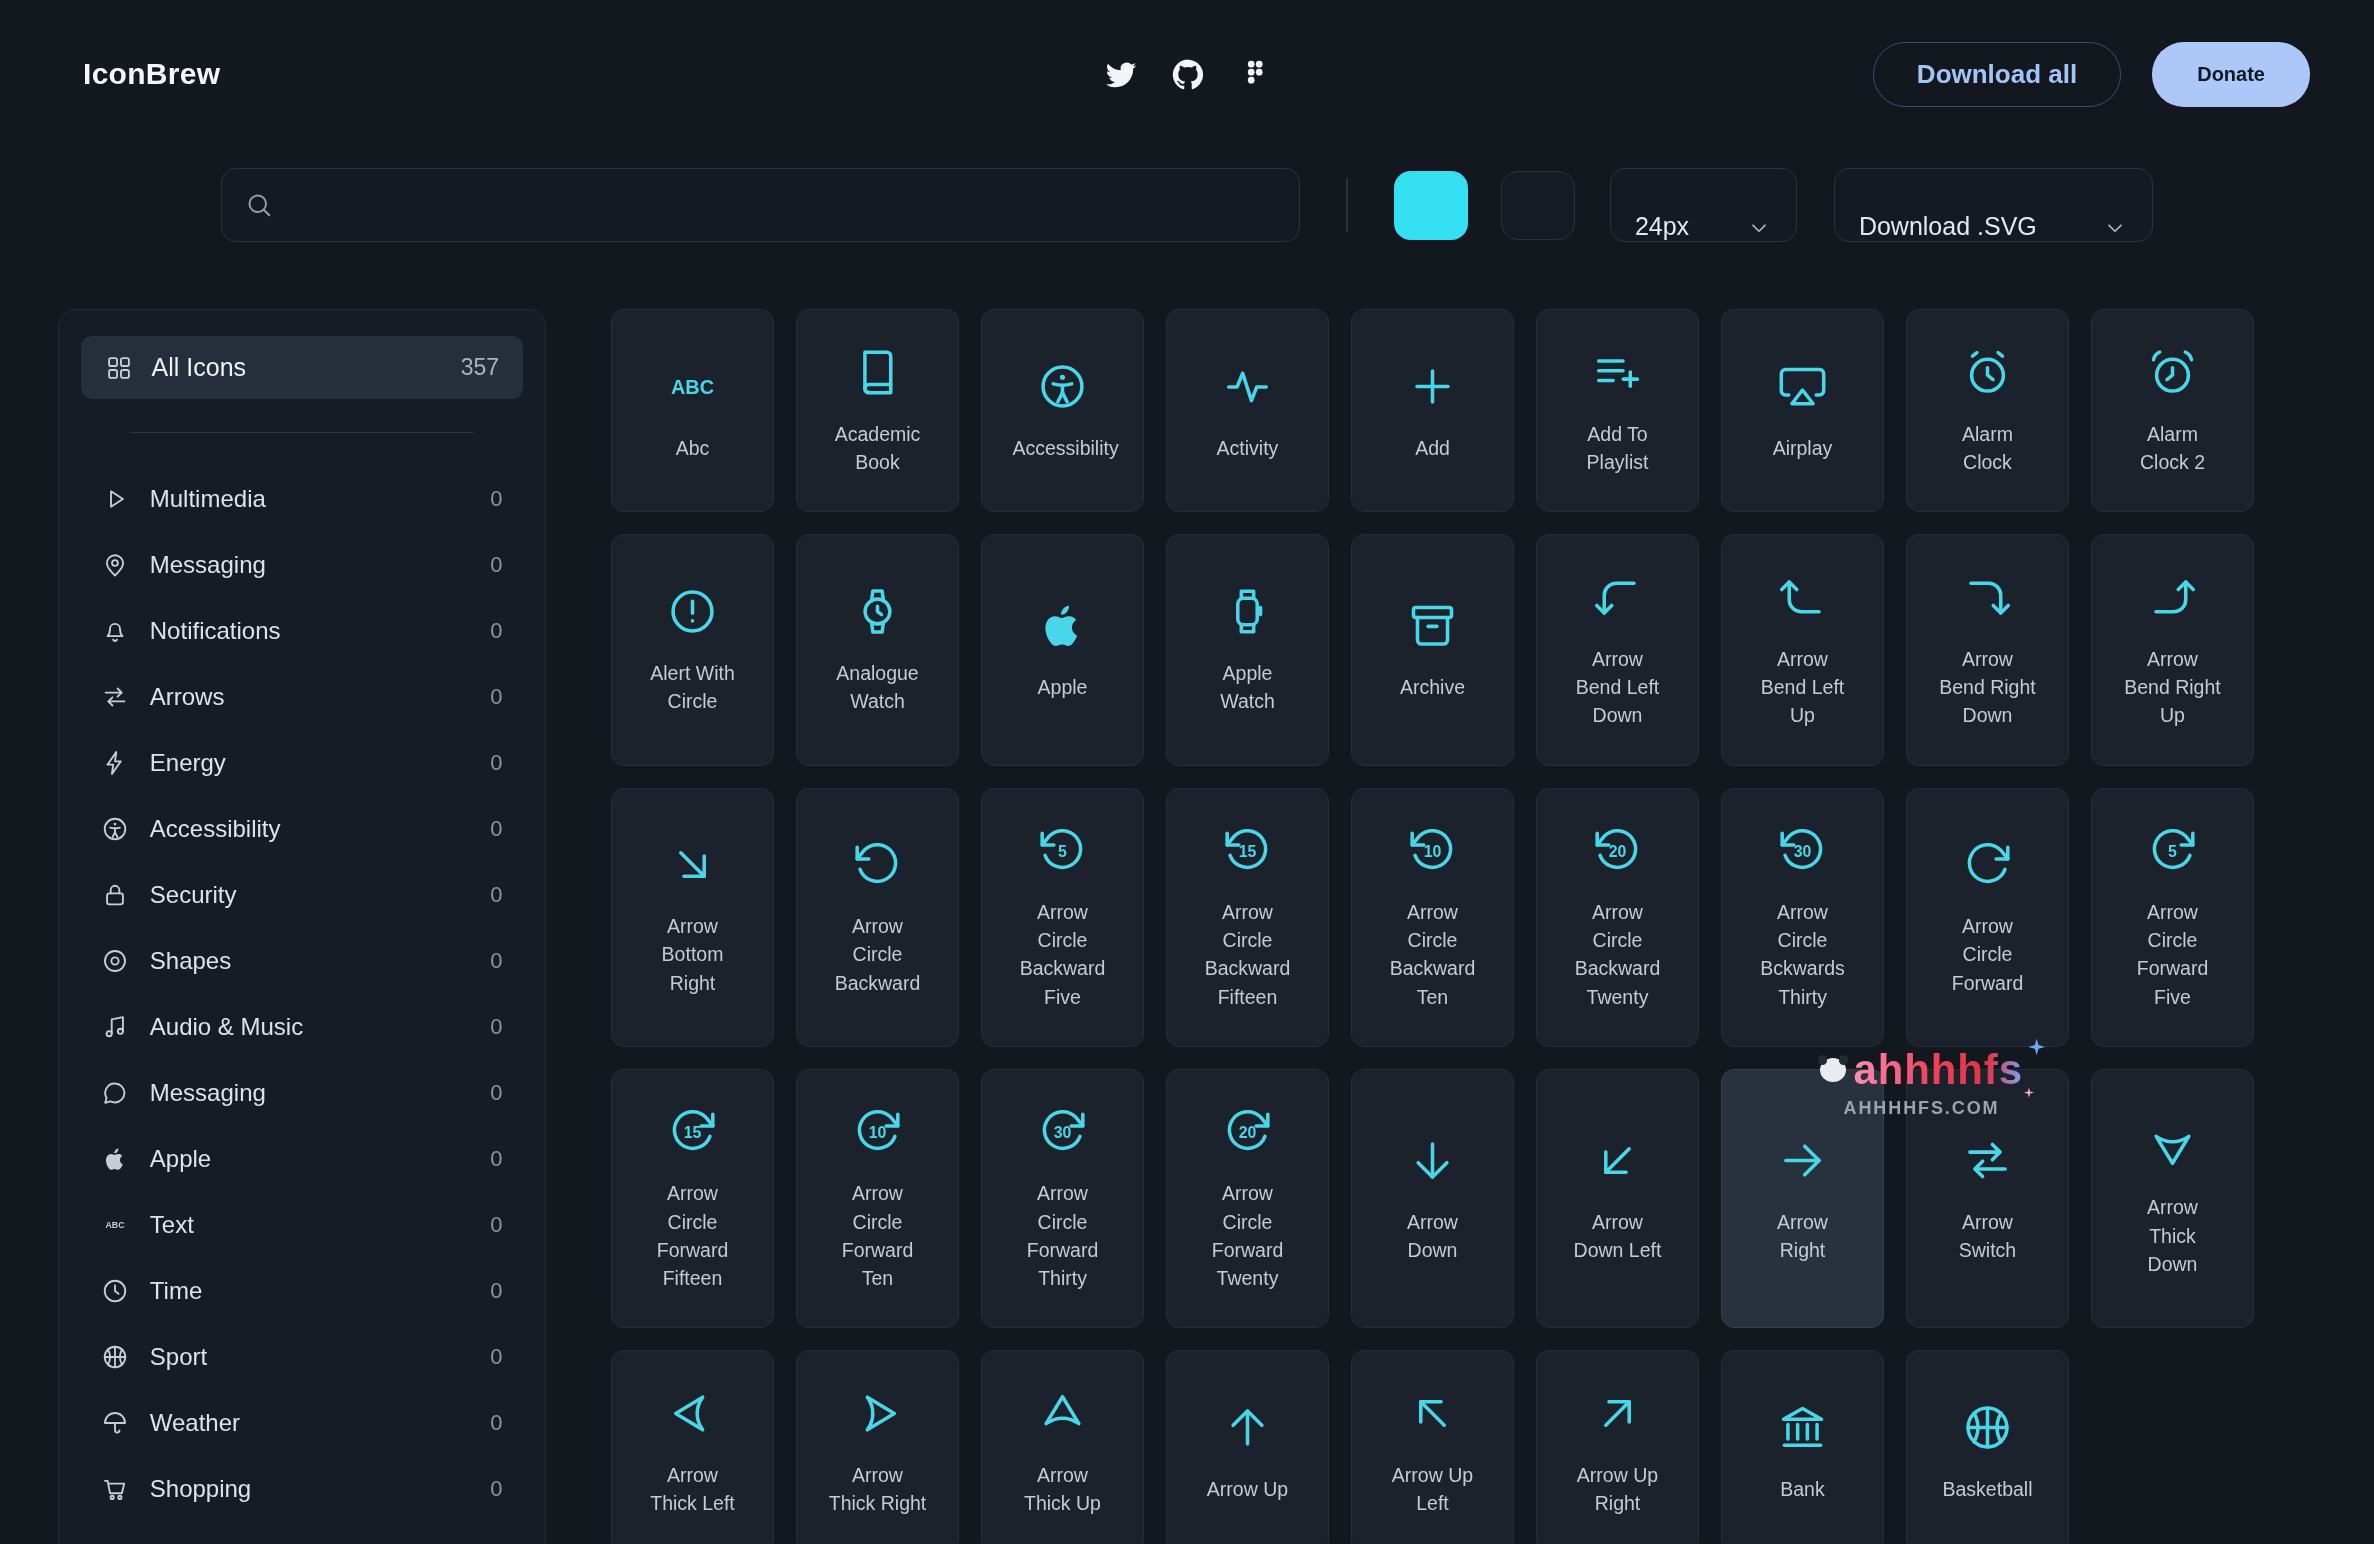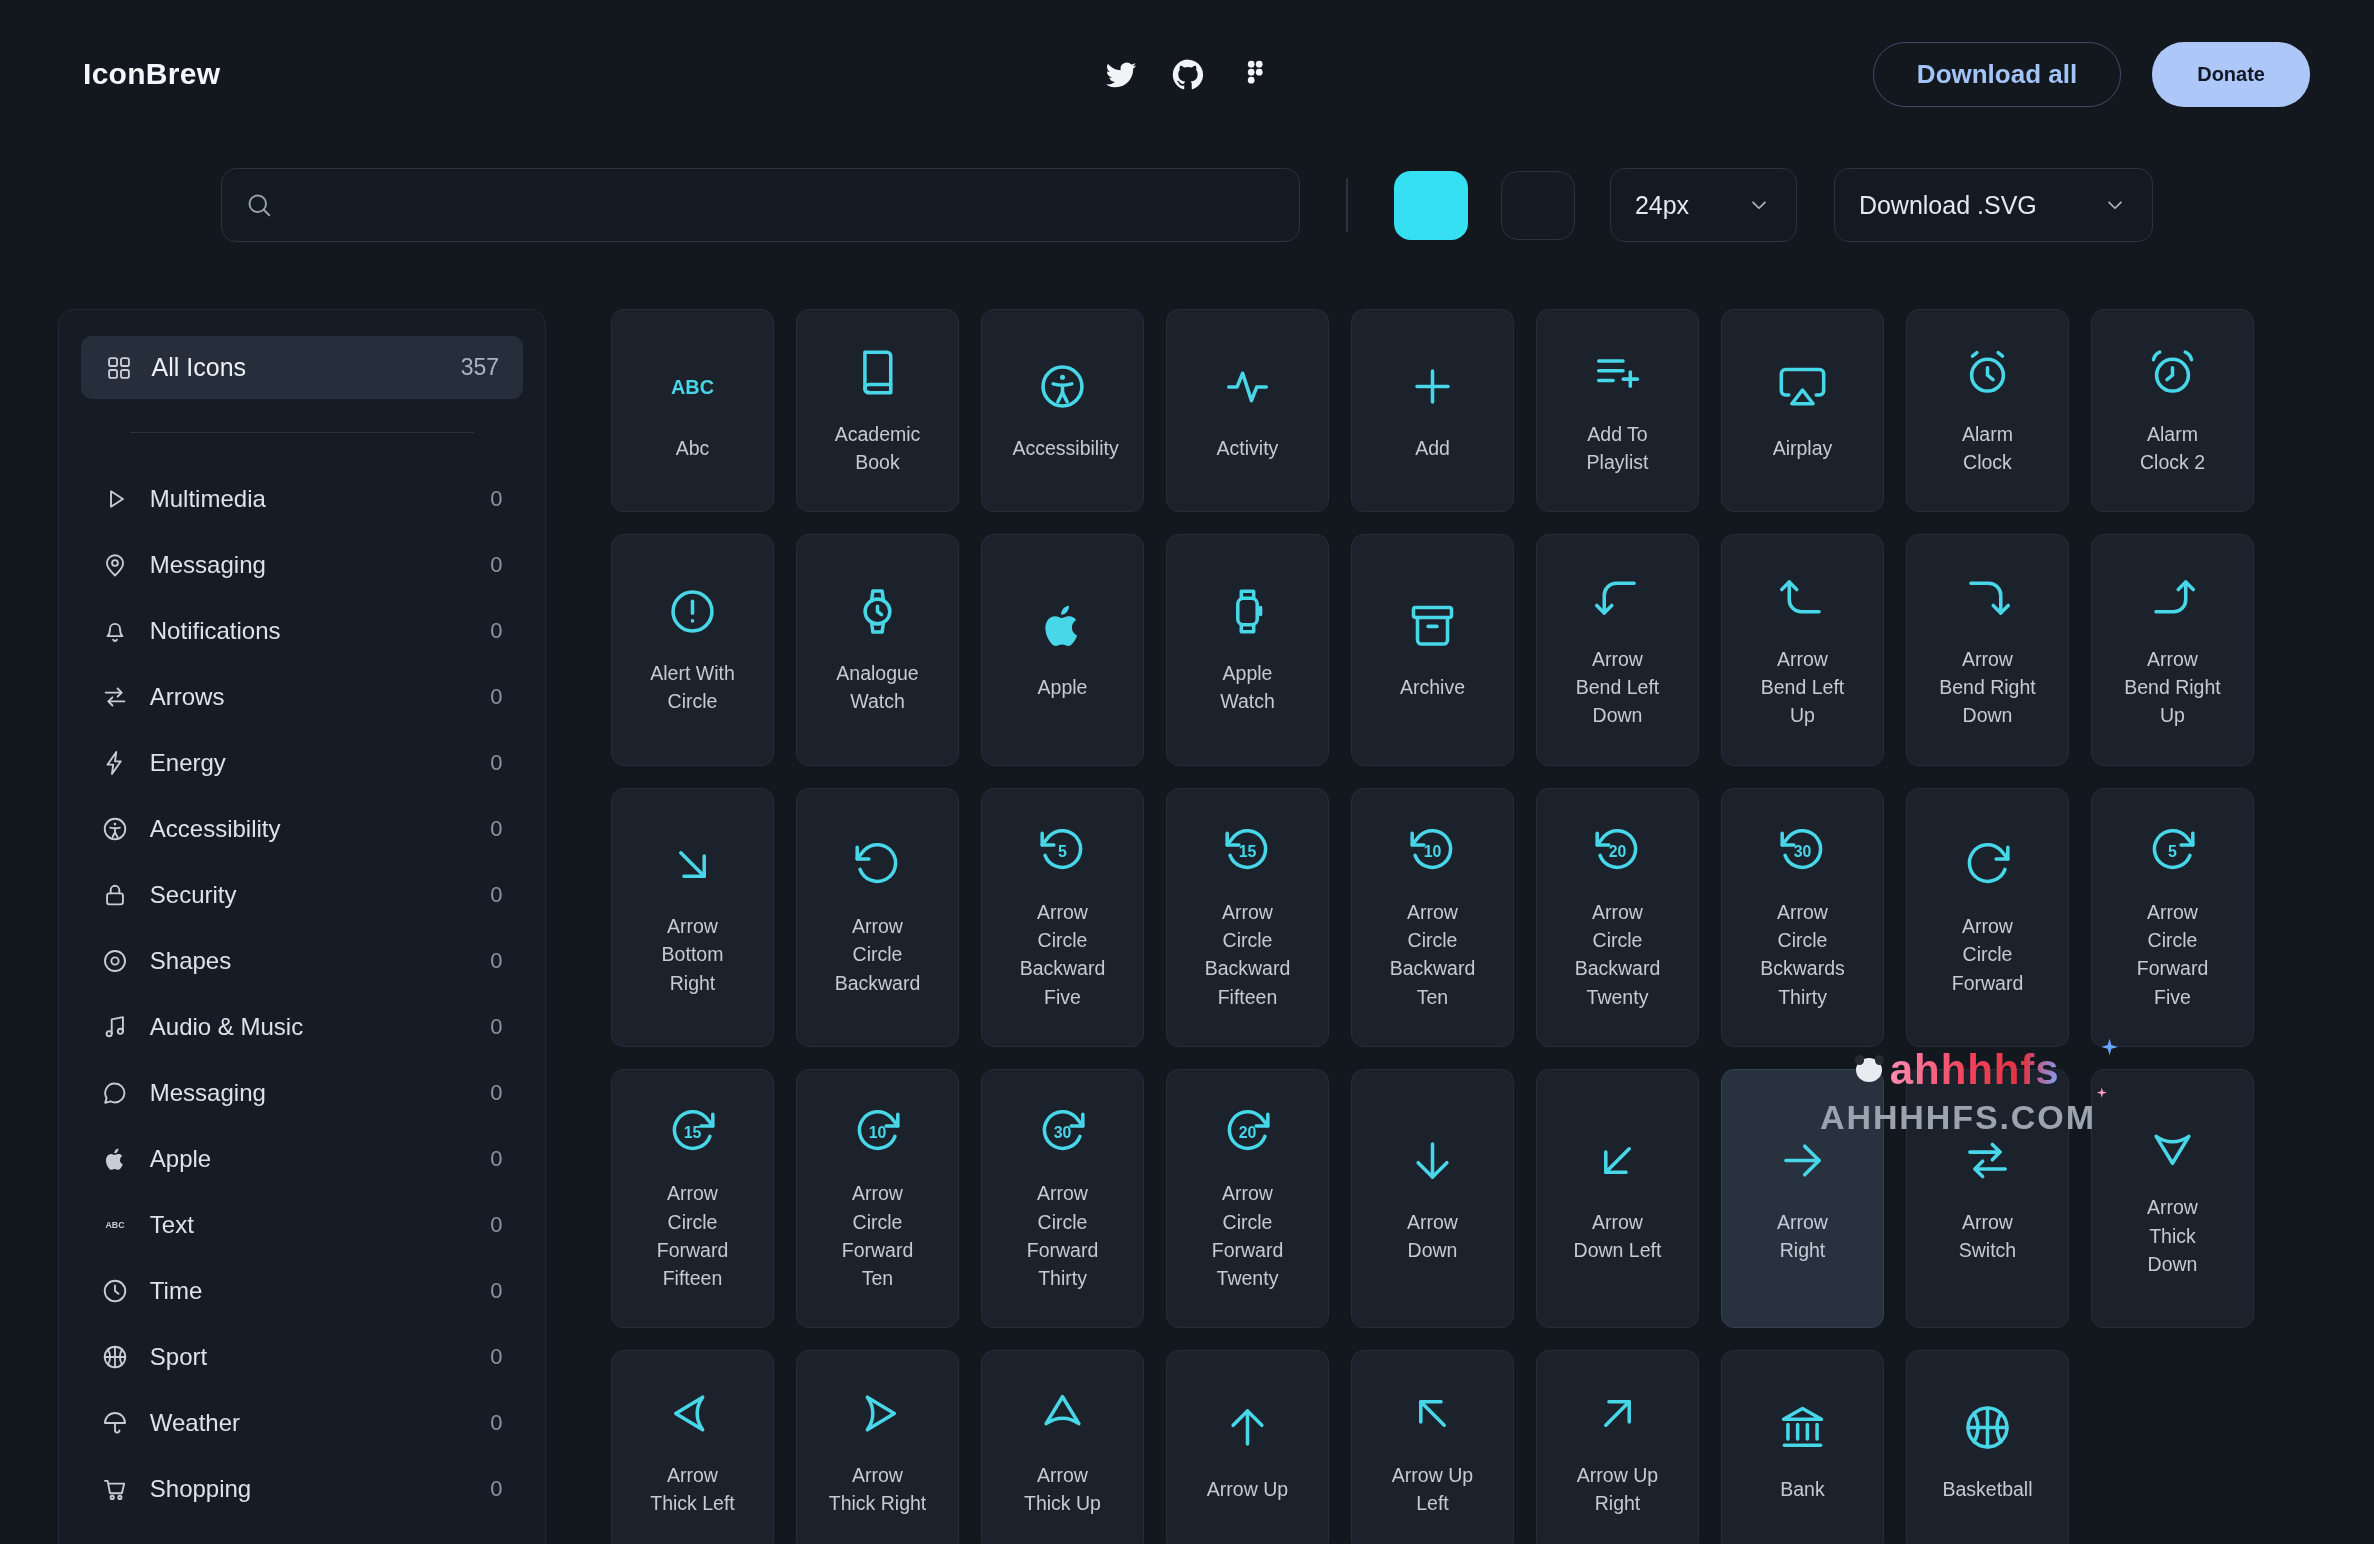--- a/index.html
+++ b/index.html
@@ -26,21 +26,21 @@
   .search{width:1079px;height:74px;border:1.9px solid #2a333e;border-radius:15px;background:#141a22;
     display:flex;align-items:center;padding:0 22px;gap:15px}
   .search .sicon{width:30px;height:30px;color:#96a0ac;display:flex;flex:none}
   .search .sicon svg{width:30px;height:30px}
   .search input{flex:1;min-width:0;background:transparent;border:none;outline:none;color:#e9edf2;font-size:25px}
   .vdiv{width:1.9px;height:54px;background:#2a333e;margin:0 46px;flex:none}
   .swatch{width:74px;height:69px;border-radius:16.7px;flex:none;cursor:pointer}
   .swatch.active{background:var(--accent,#35e0f2)}
   .swatch.empty{margin-left:33px;background:#151b23;border:1.9px solid #2a333e}
   .select{height:74px;border:1.9px solid #2a333e;border-radius:15px;background:#141a22;
-    display:flex;align-items:center;justify-content:space-between;padding:0 24px;font-size:25px;color:#e4e9ef;cursor:pointer}
+    display:flex;align-items:flex-end;justify-content:space-between;padding:0 24px;font-size:25px;color:#e4e9ef;cursor:pointer}
   .select.size{width:187px;margin-left:35px}
   .select.wide{width:319px;margin-left:37px}
   .chev{width:26px;height:26px;color:#aab3bf;display:flex;margin-left:13px}
   .chev svg{width:26px;height:26px}
   
   .content{display:flex;gap:65px;margin:67px 46px 0 58px;align-items:flex-start}
   .sidebar{width:488px;flex:none;background:#161c25;border:0.9px solid #212a34;border-radius:16.7px;
     padding:26px 22px;height:1484px}
   .allrow{display:flex;align-items:center;gap:18.6px;background:#252e3a;border-radius:11px;height:63px;
     padding:0 24px;font-size:25px;color:#eef1f5;cursor:pointer}
@@ -65,21 +65,21 @@
   .wm-panda::before,.wm-panda::after{content:"";position:absolute;width:9.3px;height:9.3px;background:#262b31;border-radius:50%;top:-2.8px}
   .wm-panda::before{left:-1.9px}
   .wm-panda::after{right:-1.9px}
   .wm-title{font-size:42px;font-weight:800;letter-spacing:0.9px;
     background:linear-gradient(95deg,#ff8fb6 0%,#f0435b 45%,#e23344 78%,#7aa5ff 100%);
     -webkit-background-clip:text;background-clip:text;color:transparent}
   .spark{width:16.7px;height:16.7px;background:#6aa6ff;
     clip-path:polygon(50% 0,61% 39%,100% 50%,61% 61%,50% 100%,39% 61%,0 50%,39% 39%)}
   .s1{position:absolute;right:-22px;top:-7.4px}
   .s2{position:absolute;right:-11px;bottom:-3.7px;width:10.2px;height:10.2px;background:#ff9fc0}
-  .wm-sub{font-size:34px;font-weight:600;color:#9aa3ae;letter-spacing:1.9px;margin-top:3.7px}
+  .wm-sub{font-size:18px;font-weight:600;color:#9aa3ae;letter-spacing:1.9px;margin-top:3.7px}
 </style>
 </head>
 <body>
 
 <header>
   <div class="logo">IconBrew</div>
   <div class="social">
     <span class="soc">
         <svg viewBox="0 0 24 24" fill="none" stroke="currentColor" stroke-width="1.6" stroke-linecap="round" stroke-linejoin="round">
           <path fill="currentColor" stroke="none" d="M22.4 5.8c-.77.34-1.6.57-2.46.68a4.3 4.3 0 0 0 1.88-2.37c-.83.5-1.75.85-2.72 1.05a4.28 4.28 0 0 0-7.3 3.9A12.15 12.15 0 0 1 3 4.6a4.28 4.28 0 0 0 1.32 5.72c-.7-.02-1.36-.21-1.93-.53v.05a4.28 4.28 0 0 0 3.43 4.2c-.6.16-1.23.18-1.93.07a4.29 4.29 0 0 0 4 2.98 8.6 8.6 0 0 1-6.32 1.77 12.12 12.12 0 0 0 6.56 1.92c7.88 0 12.2-6.53 12.2-12.2l-.01-.55a8.7 8.7 0 0 0 2.08-2.23z"></path>

